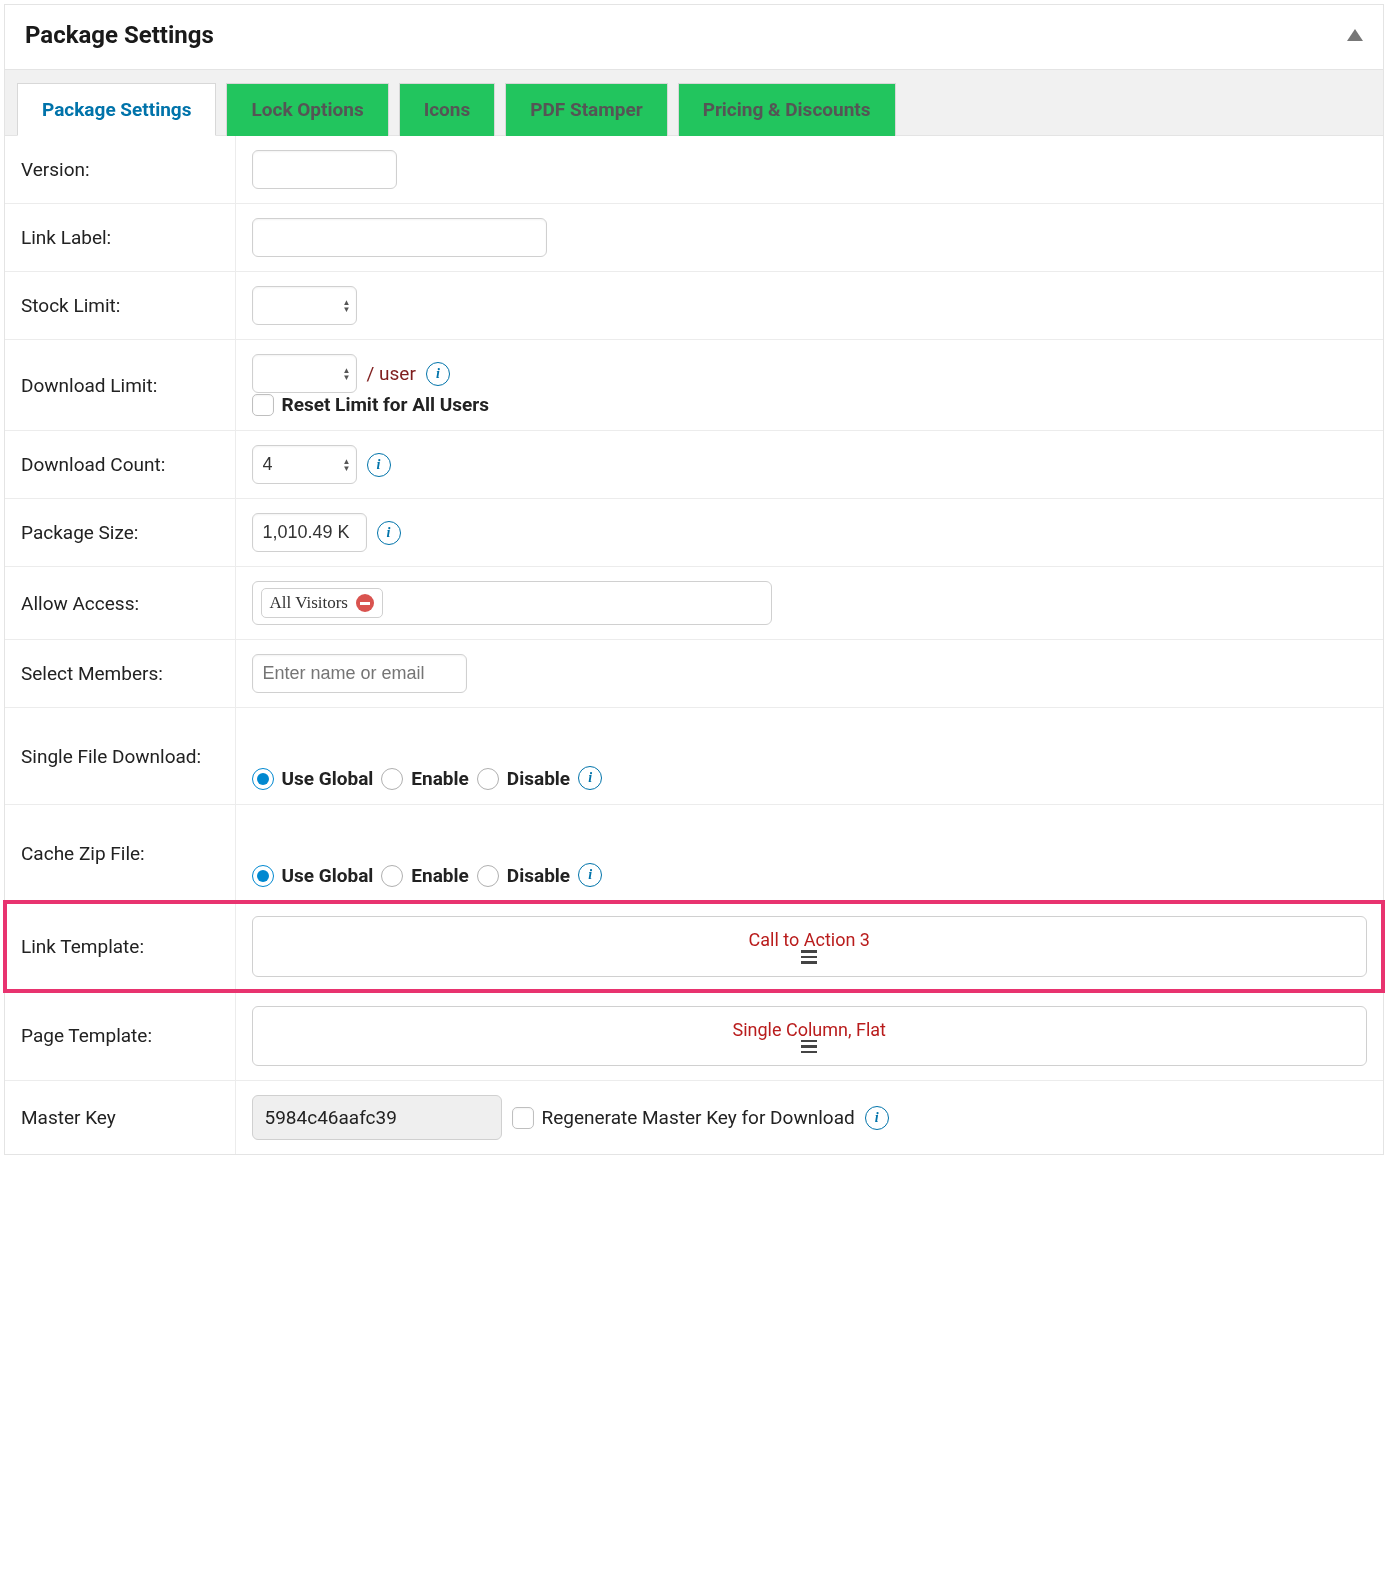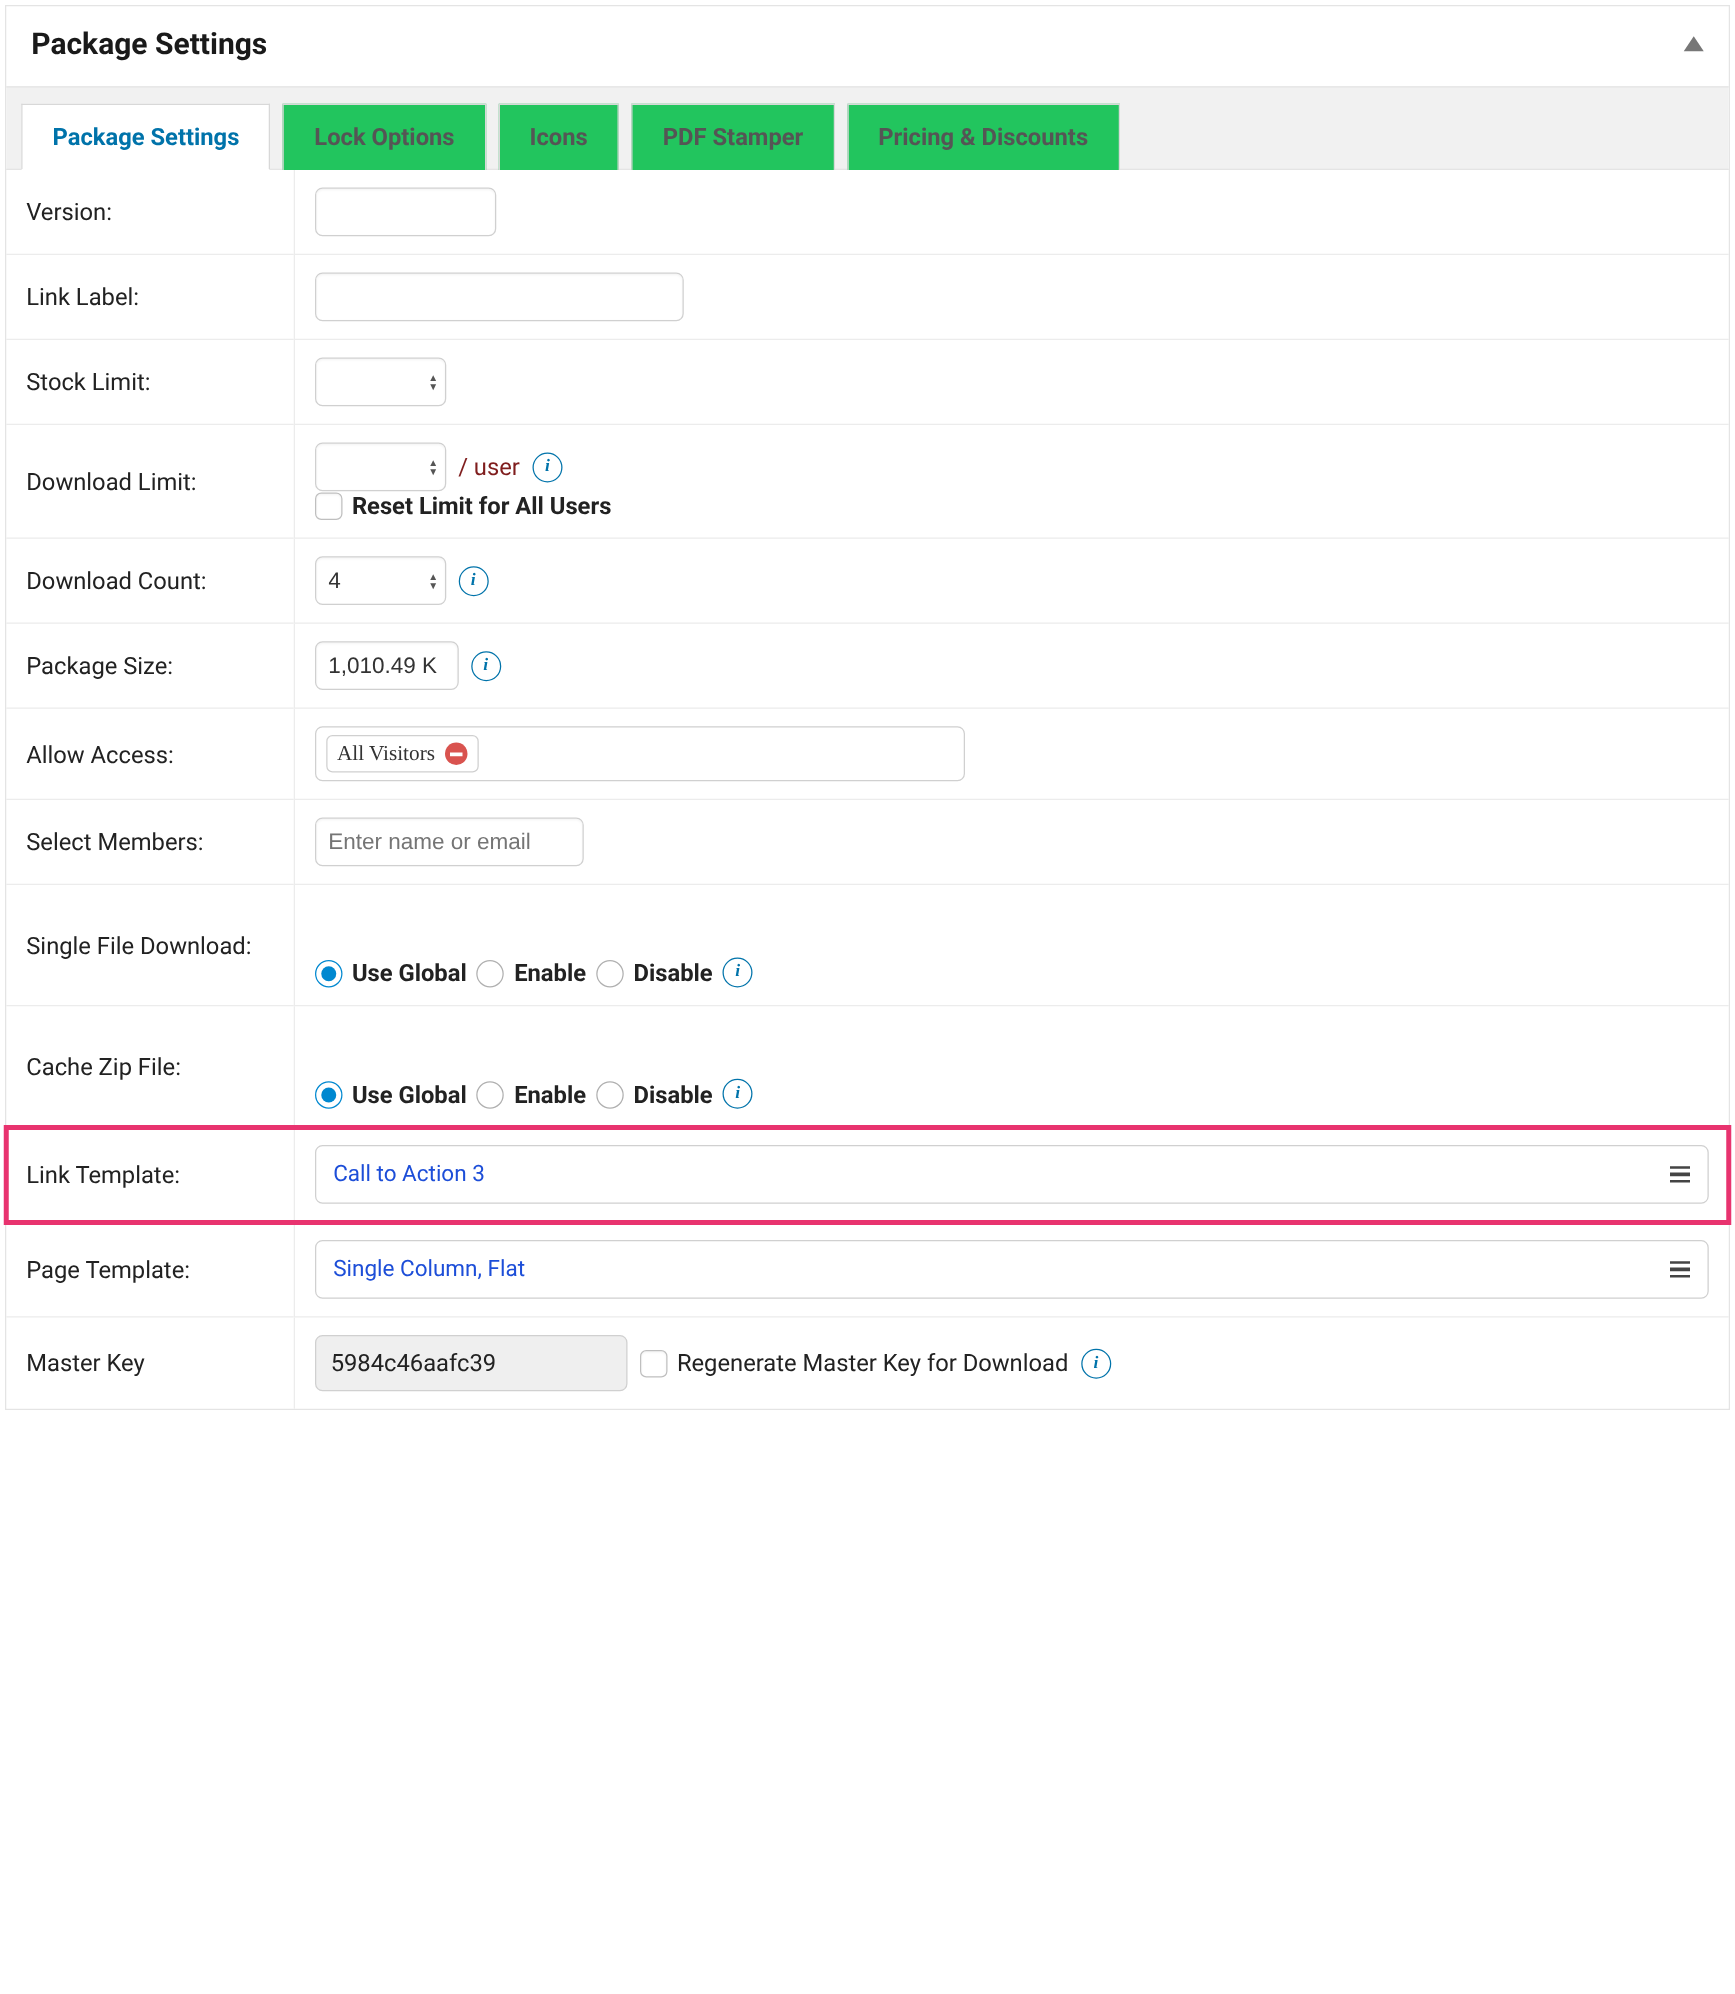--- a/index.html
+++ b/index.html
@@ -203,26 +203,27 @@
   }
   .highlight-row {
     outline: 4px solid #e8336f;
     outline-offset: -2px;
   }
   .select-wide {
     border: 1px solid #d0d0d0;
     border-radius: 6px;
     padding: 12px 14px;
     font-size: 18px;
-    color: #1d4ed8;
+    color: #b91c1c;
     width: 100%;
     display: flex;
     justify-content: space-between;
     align-items: center;
     background: #fff;
+    flex-direction: column;
   }
   .hamburger {
     display: inline-flex;
     flex-direction: column;
     gap: 3px;
   }
   .hamburger span {
     width: 16px; height: 2.5px;
     background: #444;
   }

